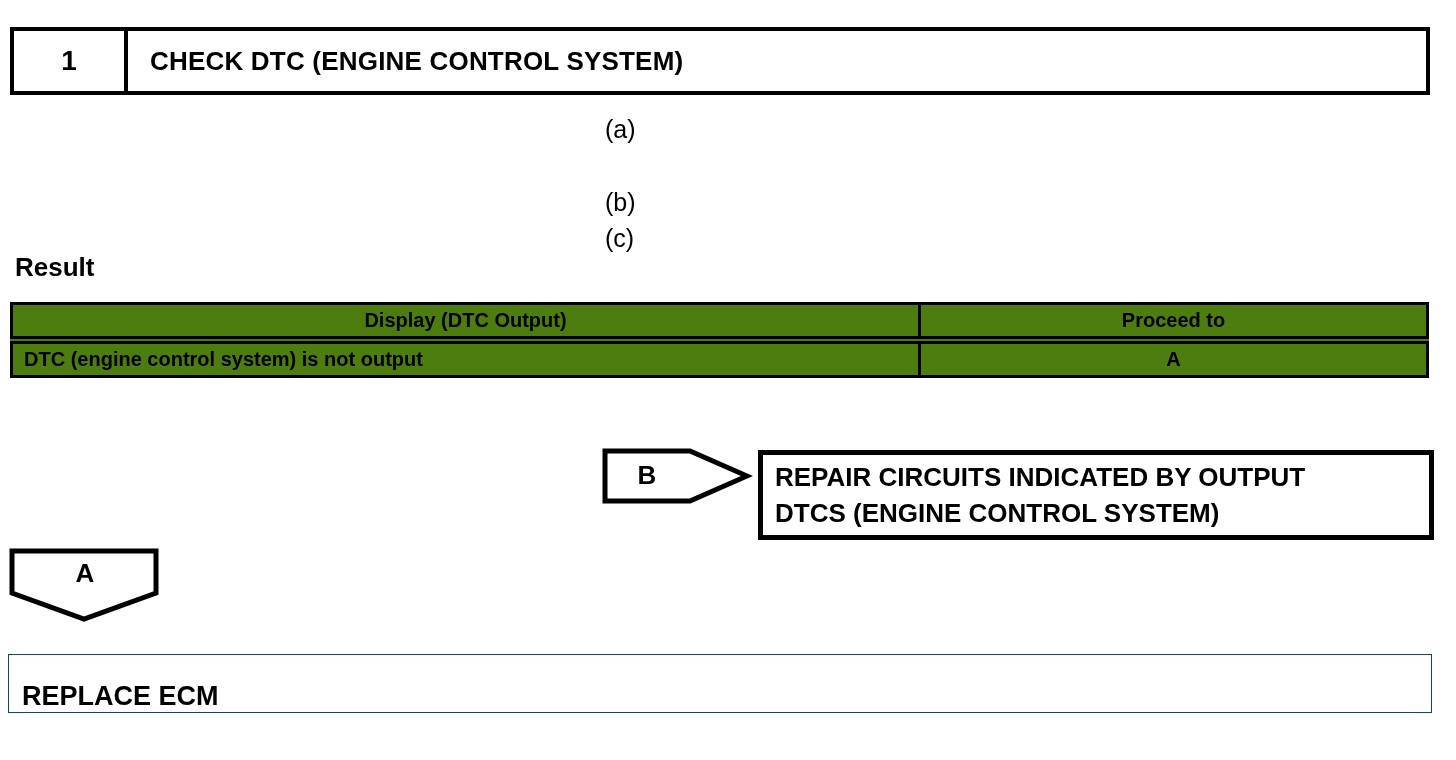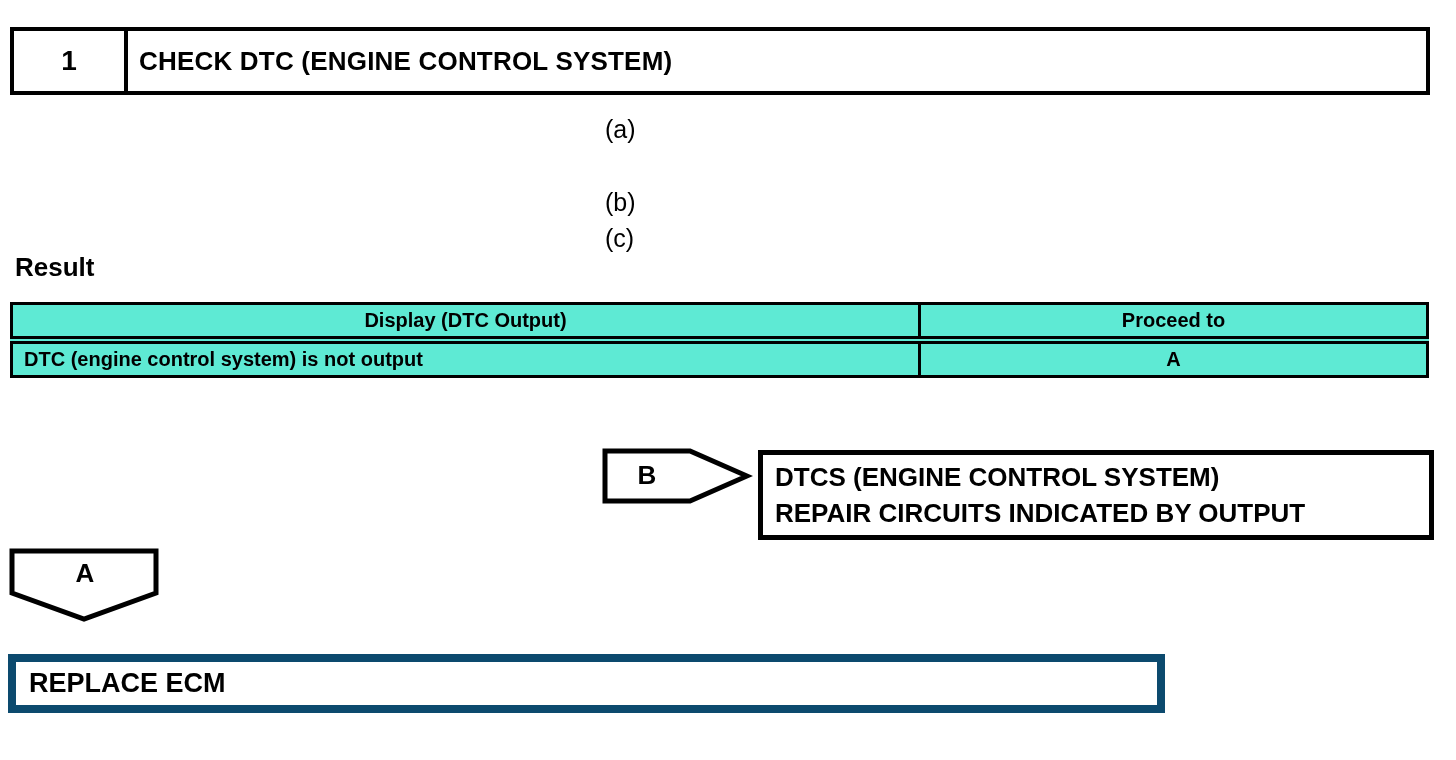--- a/index.html
+++ b/index.html
@@ -20,21 +20,21 @@
     border: 4px solid #000; box-sizing: border-box;
     display: flex; background: #fff;
   }
   .step-number {
     width: 110px; border-right: 4px solid #000;
     display: flex; align-items: center; justify-content: center;
     font-weight: bold; font-size: 28px;
   }
   .step-title {
     flex: 1; display: flex; align-items: center;
-    padding-left: 11px; font-weight: bold; font-size: 26px;
+    padding-left: 22px; font-weight: bold; font-size: 26px;
     letter-spacing: 0.2px; white-space: nowrap;
   }
 
   
   .instructions {
     position: absolute; left: 605px; top: 111px;
     font-size: 25px; line-height: 36px;
   }
   .instr-row { display: flex; }
   .instr-row.gap-after { margin-bottom: 37px; }
@@ -44,21 +44,21 @@
   
   .result-heading {
     position: absolute; left: 15px; top: 252px;
     font-weight: bold; font-size: 26px;
   }
 
   
   .result-table {
     position: absolute; left: 10px; top: 302px;
     width: 1419px; border-collapse: collapse;
-    table-layout: fixed; background: #5eead4;
+    table-layout: fixed; background: #4d7c0f;
   }
   .result-table th, .result-table td {
     border: 3px solid #000; box-sizing: border-box;
     font-size: 20px; font-weight: bold;
   }
   .result-table th {
     height: 36px; text-align: center;
     border-bottom: 8px double #000;
   }
   .result-table td { height: 37px; }
@@ -75,23 +75,23 @@
   .action-box-b {
     position: absolute; left: 758px; top: 450px;
     width: 676px; height: 90px;
     border: 5px solid #000; box-sizing: border-box;
     display: flex; flex-direction: column; justify-content: center;
     padding-left: 12px; font-weight: bold; font-size: 26px; line-height: 36px;
     white-space: nowrap;
   }
   .action-box-a {
     position: absolute; left: 8px; top: 654px;
-    width: 1157px; height: 59px;
-    border: 8px solid #0c4a6e; box-sizing: border-box;
-    display: flex; align-items: center;
+    width: 1424px; height: 59px;
+    border: 1px solid #0c4a6e; box-sizing: border-box;
+    display: flex; align-items: flex-end;
     padding-left: 13px; font-weight: bold; font-size: 27px;
     white-space: nowrap;
   }
 </style>
 </head>
 <body>
 
 <div class="page">
 
   <div class="step-header">
@@ -127,22 +127,22 @@
       </tr>
     </tbody>
   </table>
 
   <svg class="shape-svg" style="left:601px; top:446px;" width="152" height="60">
     <polygon points="4,5 89,5 146,30 89,55 4,55" fill="#ffffff" stroke="#000000" stroke-width="5"></polygon>
   </svg>
   <div class="shape-label" style="left:601px; top:460px; width:92px;">B</div>
 
   <div class="action-box-b">
+    <span>REPAIR CIRCUITS INDICATED BY OUTPUT</span>
     <span>DTCS (ENGINE CONTROL SYSTEM)</span>
-    <span>REPAIR CIRCUITS INDICATED BY OUTPUT</span>
   </div>
 
   <svg class="shape-svg" style="left:8px; top:547px;" width="154" height="78">
     <polygon points="4,4 148,4 148,46 76,72 4,46" fill="#ffffff" stroke="#000000" stroke-width="5"></polygon>
   </svg>
   <div class="shape-label" style="left:8px; top:558px; width:154px;">A</div>
 
   <div class="action-box-a">
     <span>REPLACE ECM</span>
   </div>

